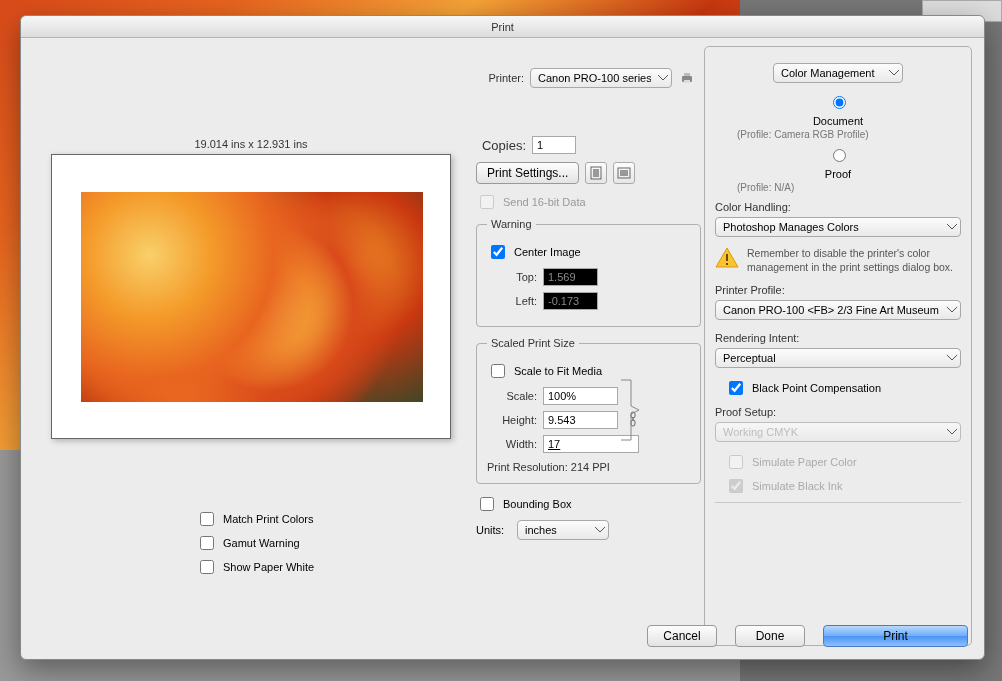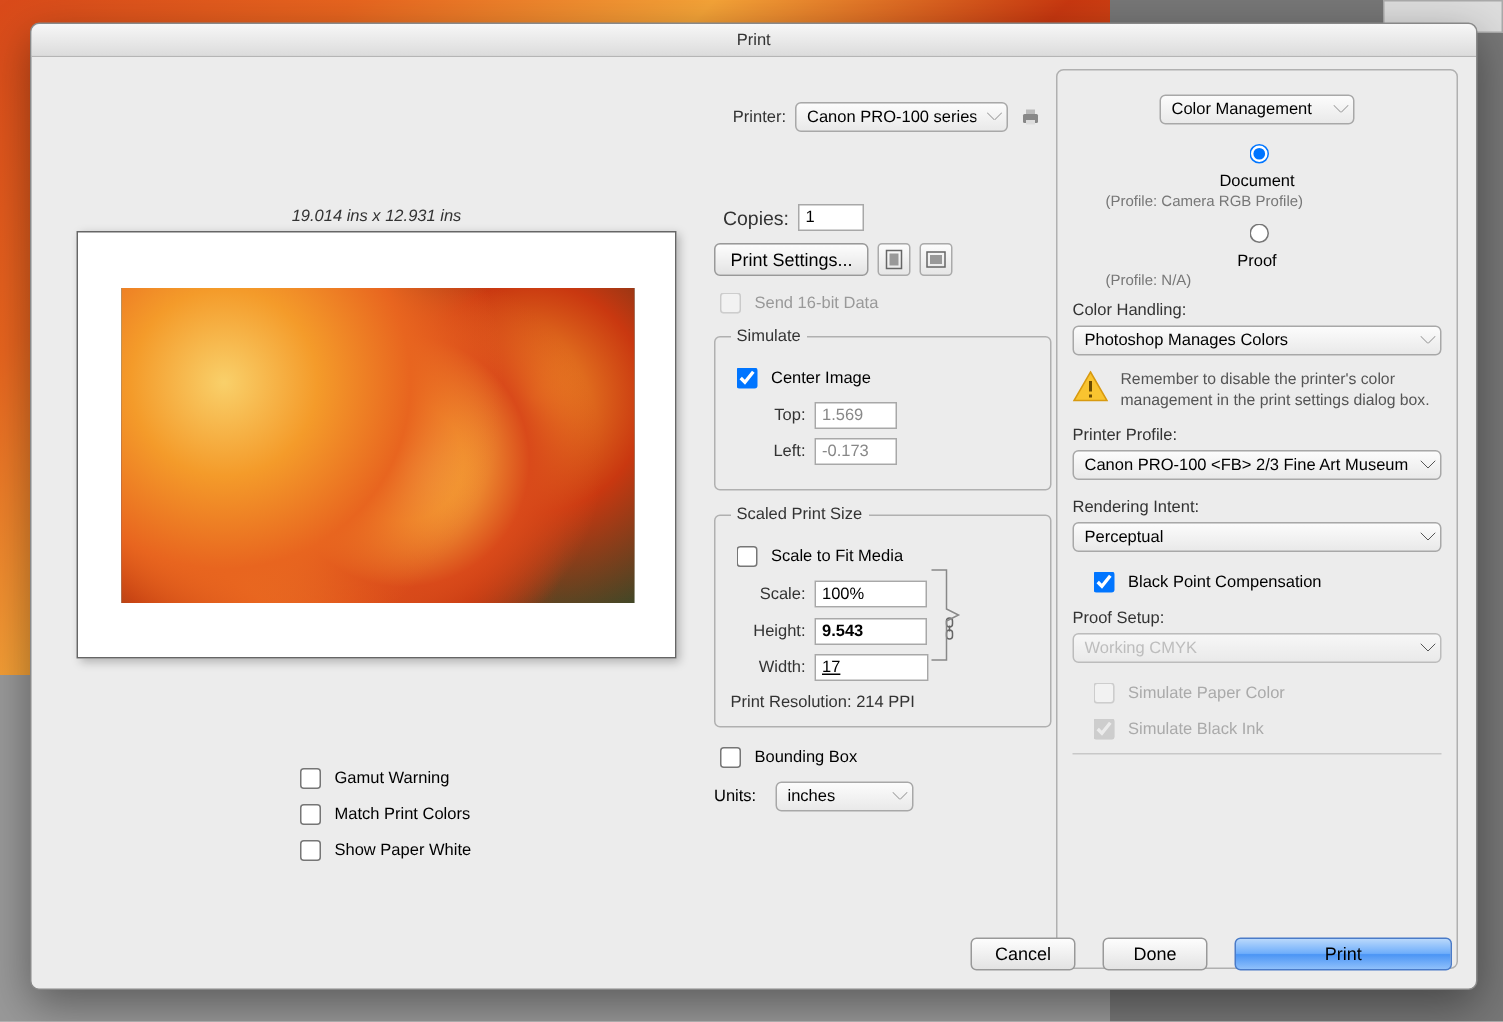--- a/index.html
+++ b/index.html
@@ -64,21 +64,20 @@
     padding: 10px 12px;
   }
   .left-col {
     position: absolute;
     left: 20px; top: 100px; width: 420px;
   }
   .dims-label {
     text-align: center;
     color: #333;
     margin-bottom: 4px;
-    font-style: italic;
   }
   .preview-box {
     width: 400px;
     height: 285px;
     background: #fff;
     border: 1px solid #666;
     box-shadow: 2px 2px 6px rgba(0,0,0,0.25);
     position: relative;
     margin: 0 auto;
   }
@@ -146,21 +145,21 @@
     pointer-events: none;
   }
   input.txt {
     border: 1px solid #a8a8a8;
     background: #fff;
     font-size: 11px;
     height: 18px;
     padding: 0 4px;
   }
   input.txt[disabled] {
-    background: #ffffff;
+    background: #000000;
     color: #888;
   }
   button.mac {
     background: linear-gradient(#fdfdfd, #e3e3e3);
     border: 1px solid #999;
     border-radius: 4px;
     padding: 3px 14px;
     font-size: 12px;
     cursor: pointer;
     min-width: 70px;
@@ -278,25 +277,25 @@
   <div class="content">
 
     <div class="left-col">
       <div class="dims-label">19.014 ins x 12.931 ins</div>
       <div class="preview-box">
         <div class="preview-img"></div>
       </div>
       <div class="left-checks">
         <div class="chk-row">
           <input type="checkbox" style="">
-          <span>Gamut Warning</span>
+          <span>Match Print Colors</span>
         </div>
         <div class="chk-row">
           <input type="checkbox" style="">
-          <span>Match Print Colors</span>
+          <span>Gamut Warning</span>
         </div>
         <div class="chk-row">
           <input type="checkbox" style="">
           <span>Show Paper White</span>
         </div>
       </div>
     </div>
 
     <div class="mid-col">
 
@@ -336,21 +335,21 @@
             </svg>
         </span>
       </div>
 
       <div class="chk-row">
         <input type="checkbox" disabled="" style="">
         <span style="color:#999">Send 16-bit Data</span>
       </div>
 
       <fieldset>
-        <legend>Simulate</legend>
+        <legend>Warning</legend>
         <div class="chk-row">
           <input type="checkbox" checked="" style="">
           <span>Center Image</span>
         </div>
         <div class="form-row">
           <label>Top:</label>
           <input class="txt" style="width: 55px;" disabled="" value="1.569">
         </div>
         <div class="form-row">
           <label>Left:</label>
@@ -363,32 +362,32 @@
         <div class="chk-row">
           <input type="checkbox" style="">
           <span>Scale to Fit Media</span>
         </div>
         <div class="form-row">
           <label>Scale:</label>
           <input class="txt" style="width: 75px;" value="100%">
         </div>
         <div class="form-row">
           <label>Height:</label>
-          <input class="txt" style="width: 75px; font-weight: bold;" value="9.543">
+          <input class="txt" style="width: 75px;" value="9.543">
           <span class="link-icon">
             <svg width="10" height="16" viewBox="0 0 10 16">
                 <rect x="3" y="1" width="4" height="6" rx="2" fill="none" stroke="#666"></rect>
                 <rect x="3" y="9" width="4" height="6" rx="2" fill="none" stroke="#666"></rect>
                 <line x1="5" y1="6" x2="5" y2="10" stroke="#666"></line>
               </svg>
           </span>
         </div>
         <div class="form-row">
           <label>Width:</label>
-          <input class="txt" style="width: 76px; text-decoration: underline;" value="17">
+          <input class="txt" style="width: 96px; text-decoration: underline;" value="17">
         </div>
         <div style="margin-top:8px;color:#333">Print Resolution: 214 PPI</div>
       </fieldset>
 
       <div class="chk-row" style="margin-top:4px">
         <input type="checkbox" style="">
         <span>Bounding Box</span>
       </div>
 
       <div class="row" style="margin-top:6px">

